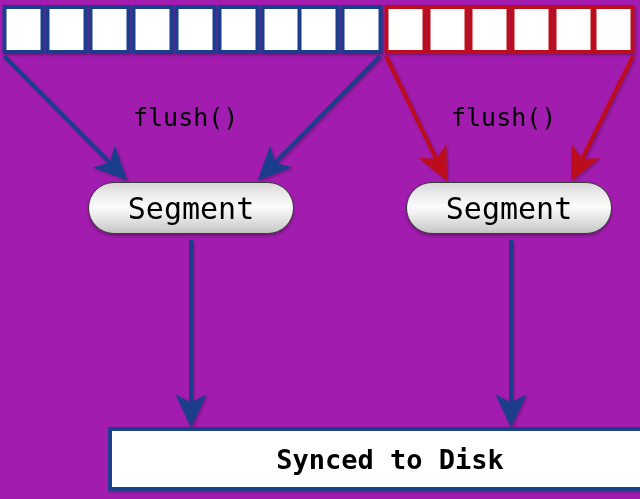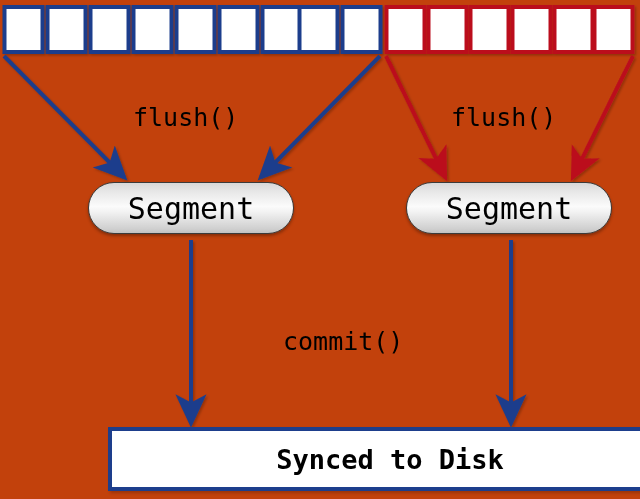--- a/index.html
+++ b/index.html
@@ -10,21 +10,21 @@
   body {
     width: 640px;
     height: 499px;
     font-family: "Liberation Sans", sans-serif;
     overflow: hidden;
   }
   #diagram {
     position: relative;
     width: 640px;
     height: 499px;
-    background: #c2410c;
+    background: #a21caf;
   }
   .svg-layer {
     position: absolute;
     top: 0;
     left: 0;
     width: 640px;
     height: 499px;
   }
   .seg-label,
   .edge-label,
@@ -125,21 +125,20 @@
     <g filter="url(#softShadow)">
       <line x1="191" y1="240" x2="191" y2="423" stroke="#1d3e8c" stroke-width="4" marker-end="url(#arrowBlue)"></line>
       <line x1="511" y1="240" x2="511" y2="423" stroke="#1d3e8c" stroke-width="4" marker-end="url(#arrowBlue)"></line>
     </g>
   </svg>
 
   <div class="edge-label" style="left:133px; top:103px;">flush()</div>
 
   <div class="edge-label" style="left:451px; top:103px;">flush()</div>
 
-  <div class="edge-label" style="left:283px; top:327px;">commit()</div>
 
   <div class="node-seg" style="left:88px; top:182px; width:206px; height:52px;">
     <span class="seg-label">Segment</span>
   </div>
 
   <div class="node-seg" style="left:406px; top:182px; width:206px; height:52px;">
     <span class="seg-label">Segment</span>
   </div>
 
   <div class="node-disk" style="left:108px; top:427px; width:564px; height:64px;font-weight:bold;">

